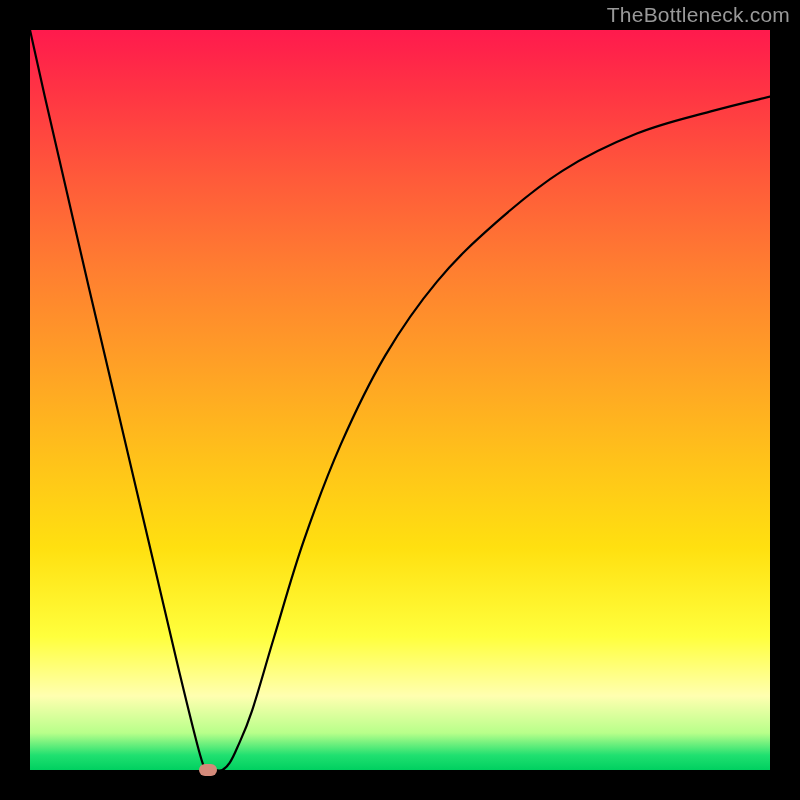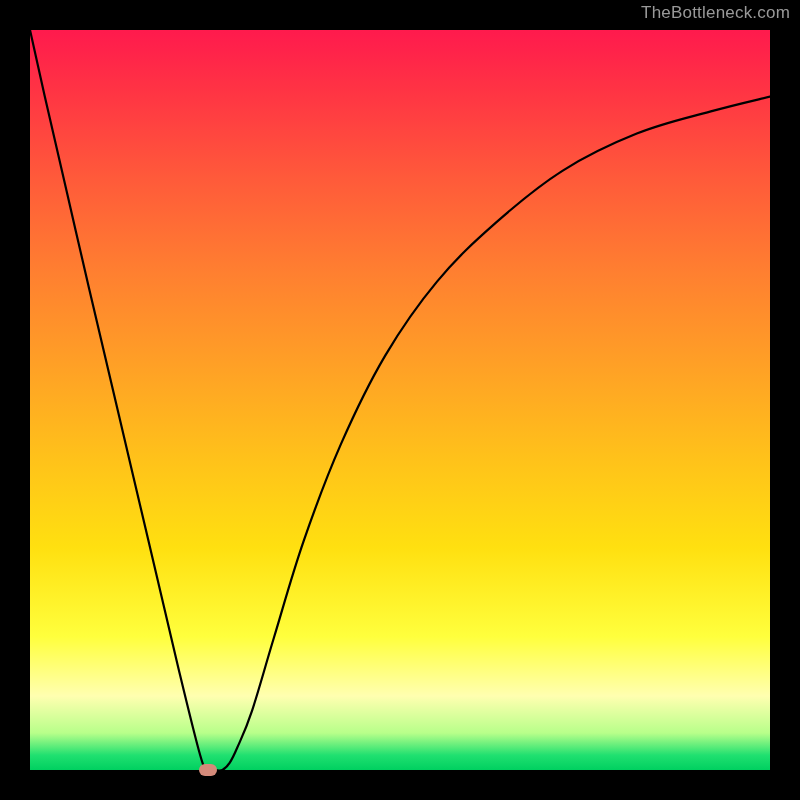--- a/index.html
+++ b/index.html
@@ -52,21 +52,21 @@
     height: 12px;
     border-radius: 6px;
     background: #d48a7a;
     transform: translate(-50%, -50%);
   }
   .watermark {
     position: absolute;
     top: 3px;
     right: 10px;
     color: #999;
-    font-size: 17px;
+    font-size: 21px;
     font-weight: 500;
     letter-spacing: 0.2px;
     user-select: none;
     margin-left: 19px;
   }
 </style>
 </head>
 <body>
 
 <div class="frame">

